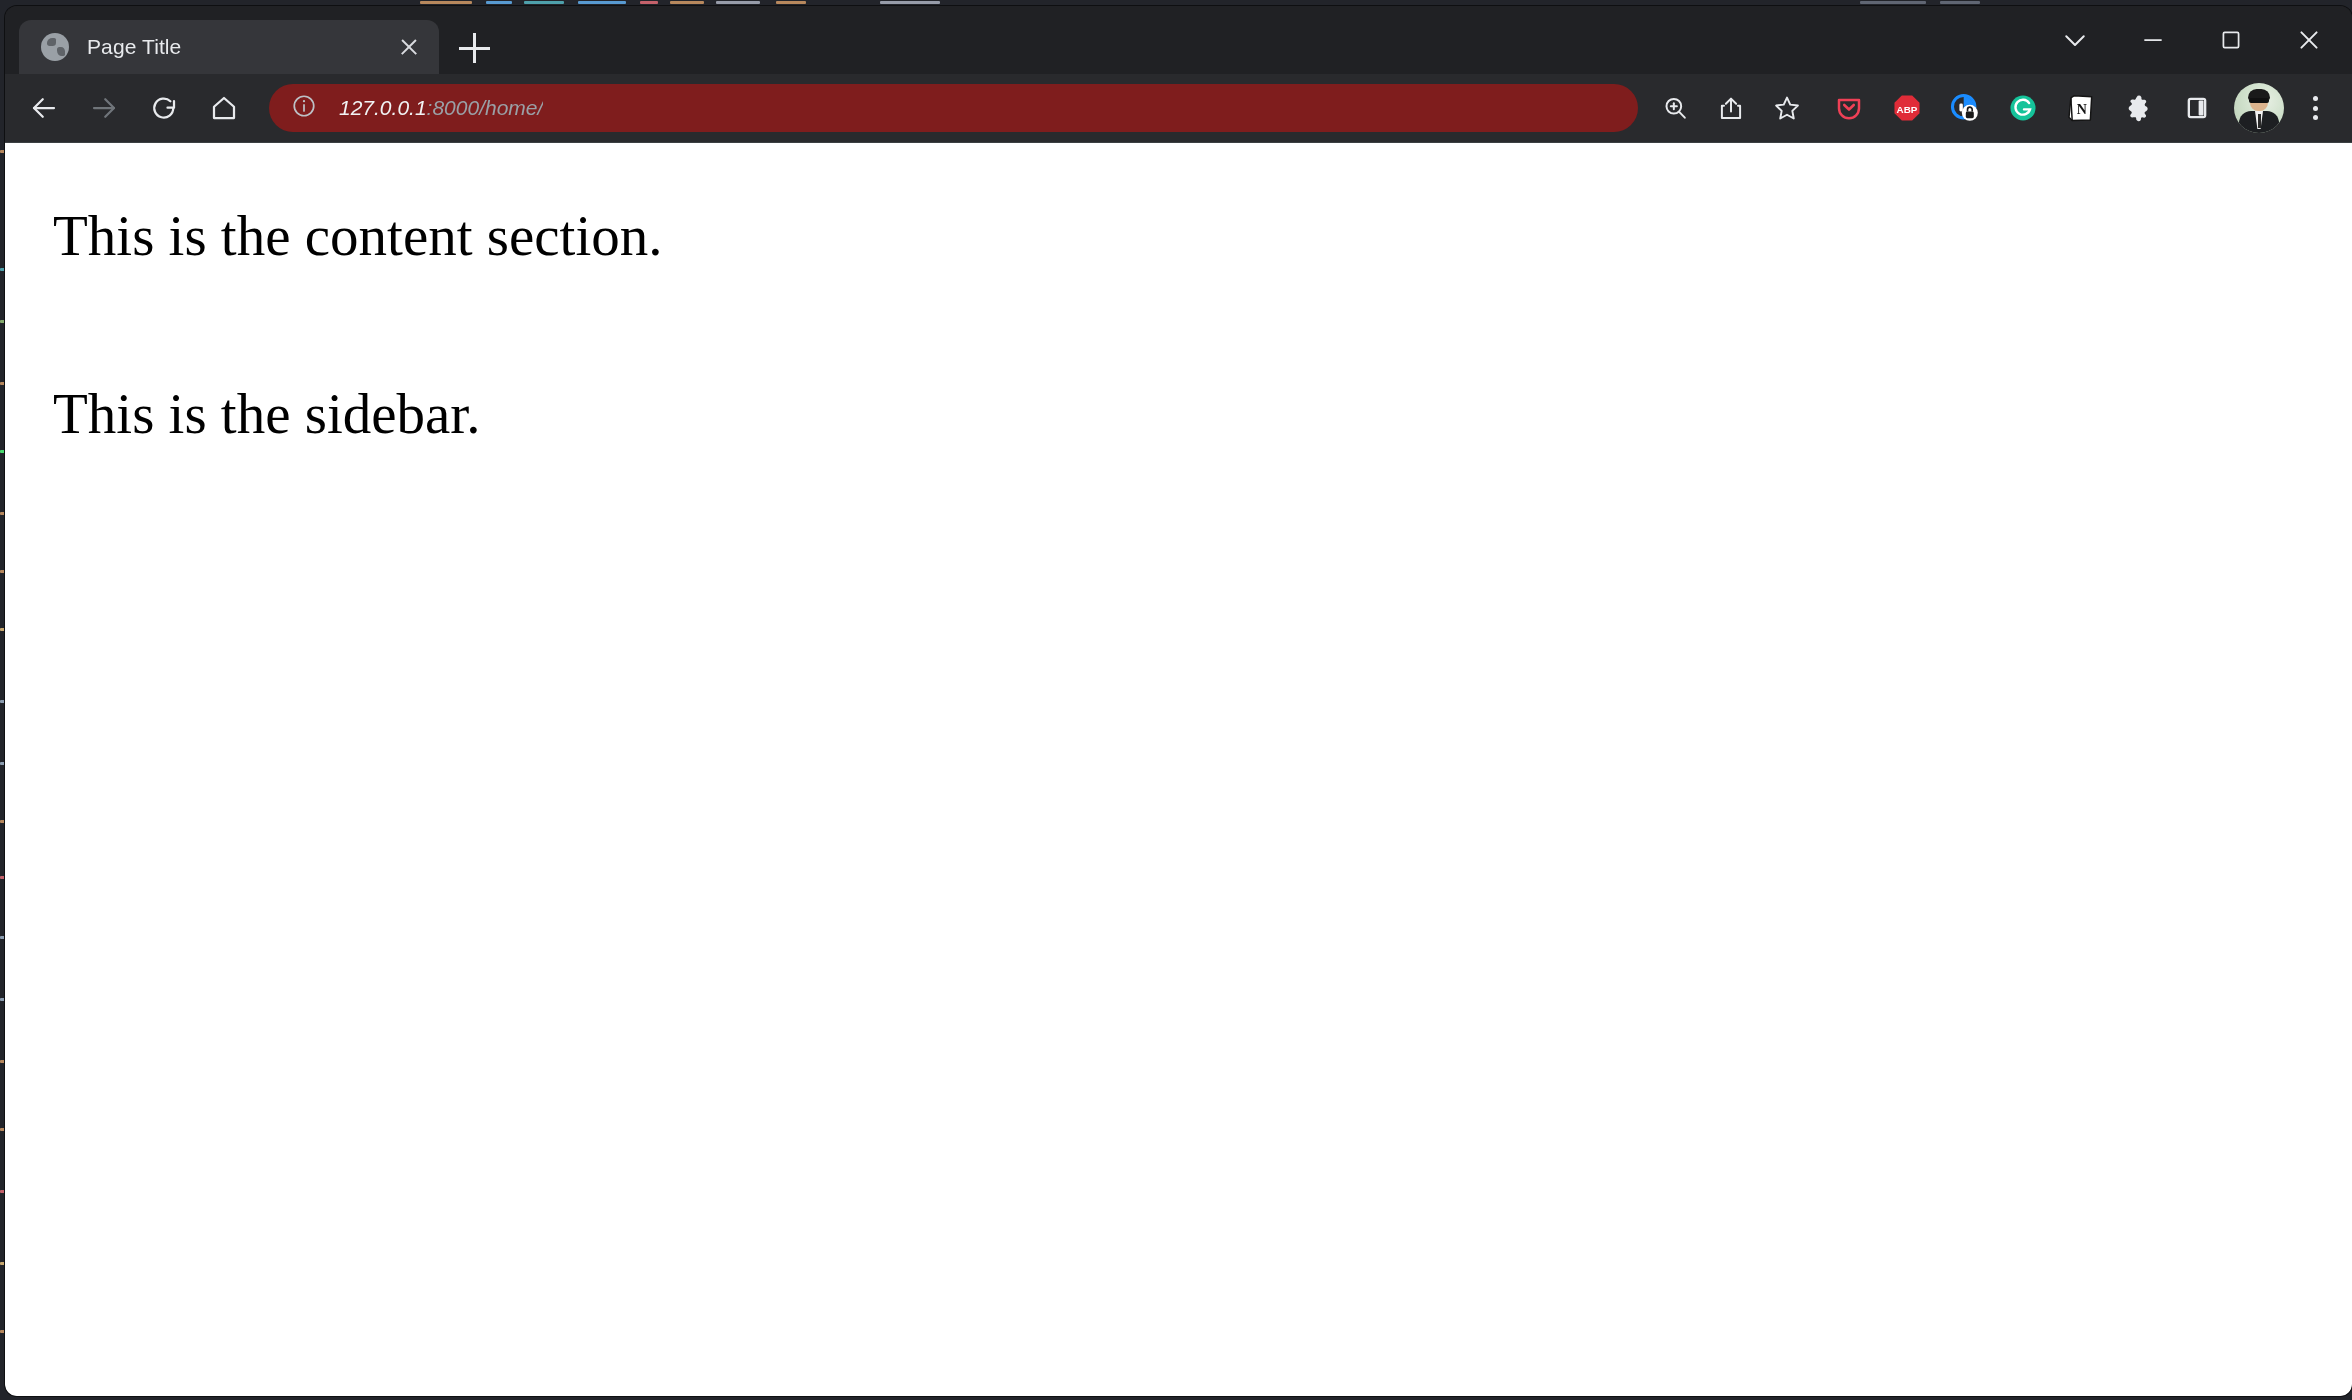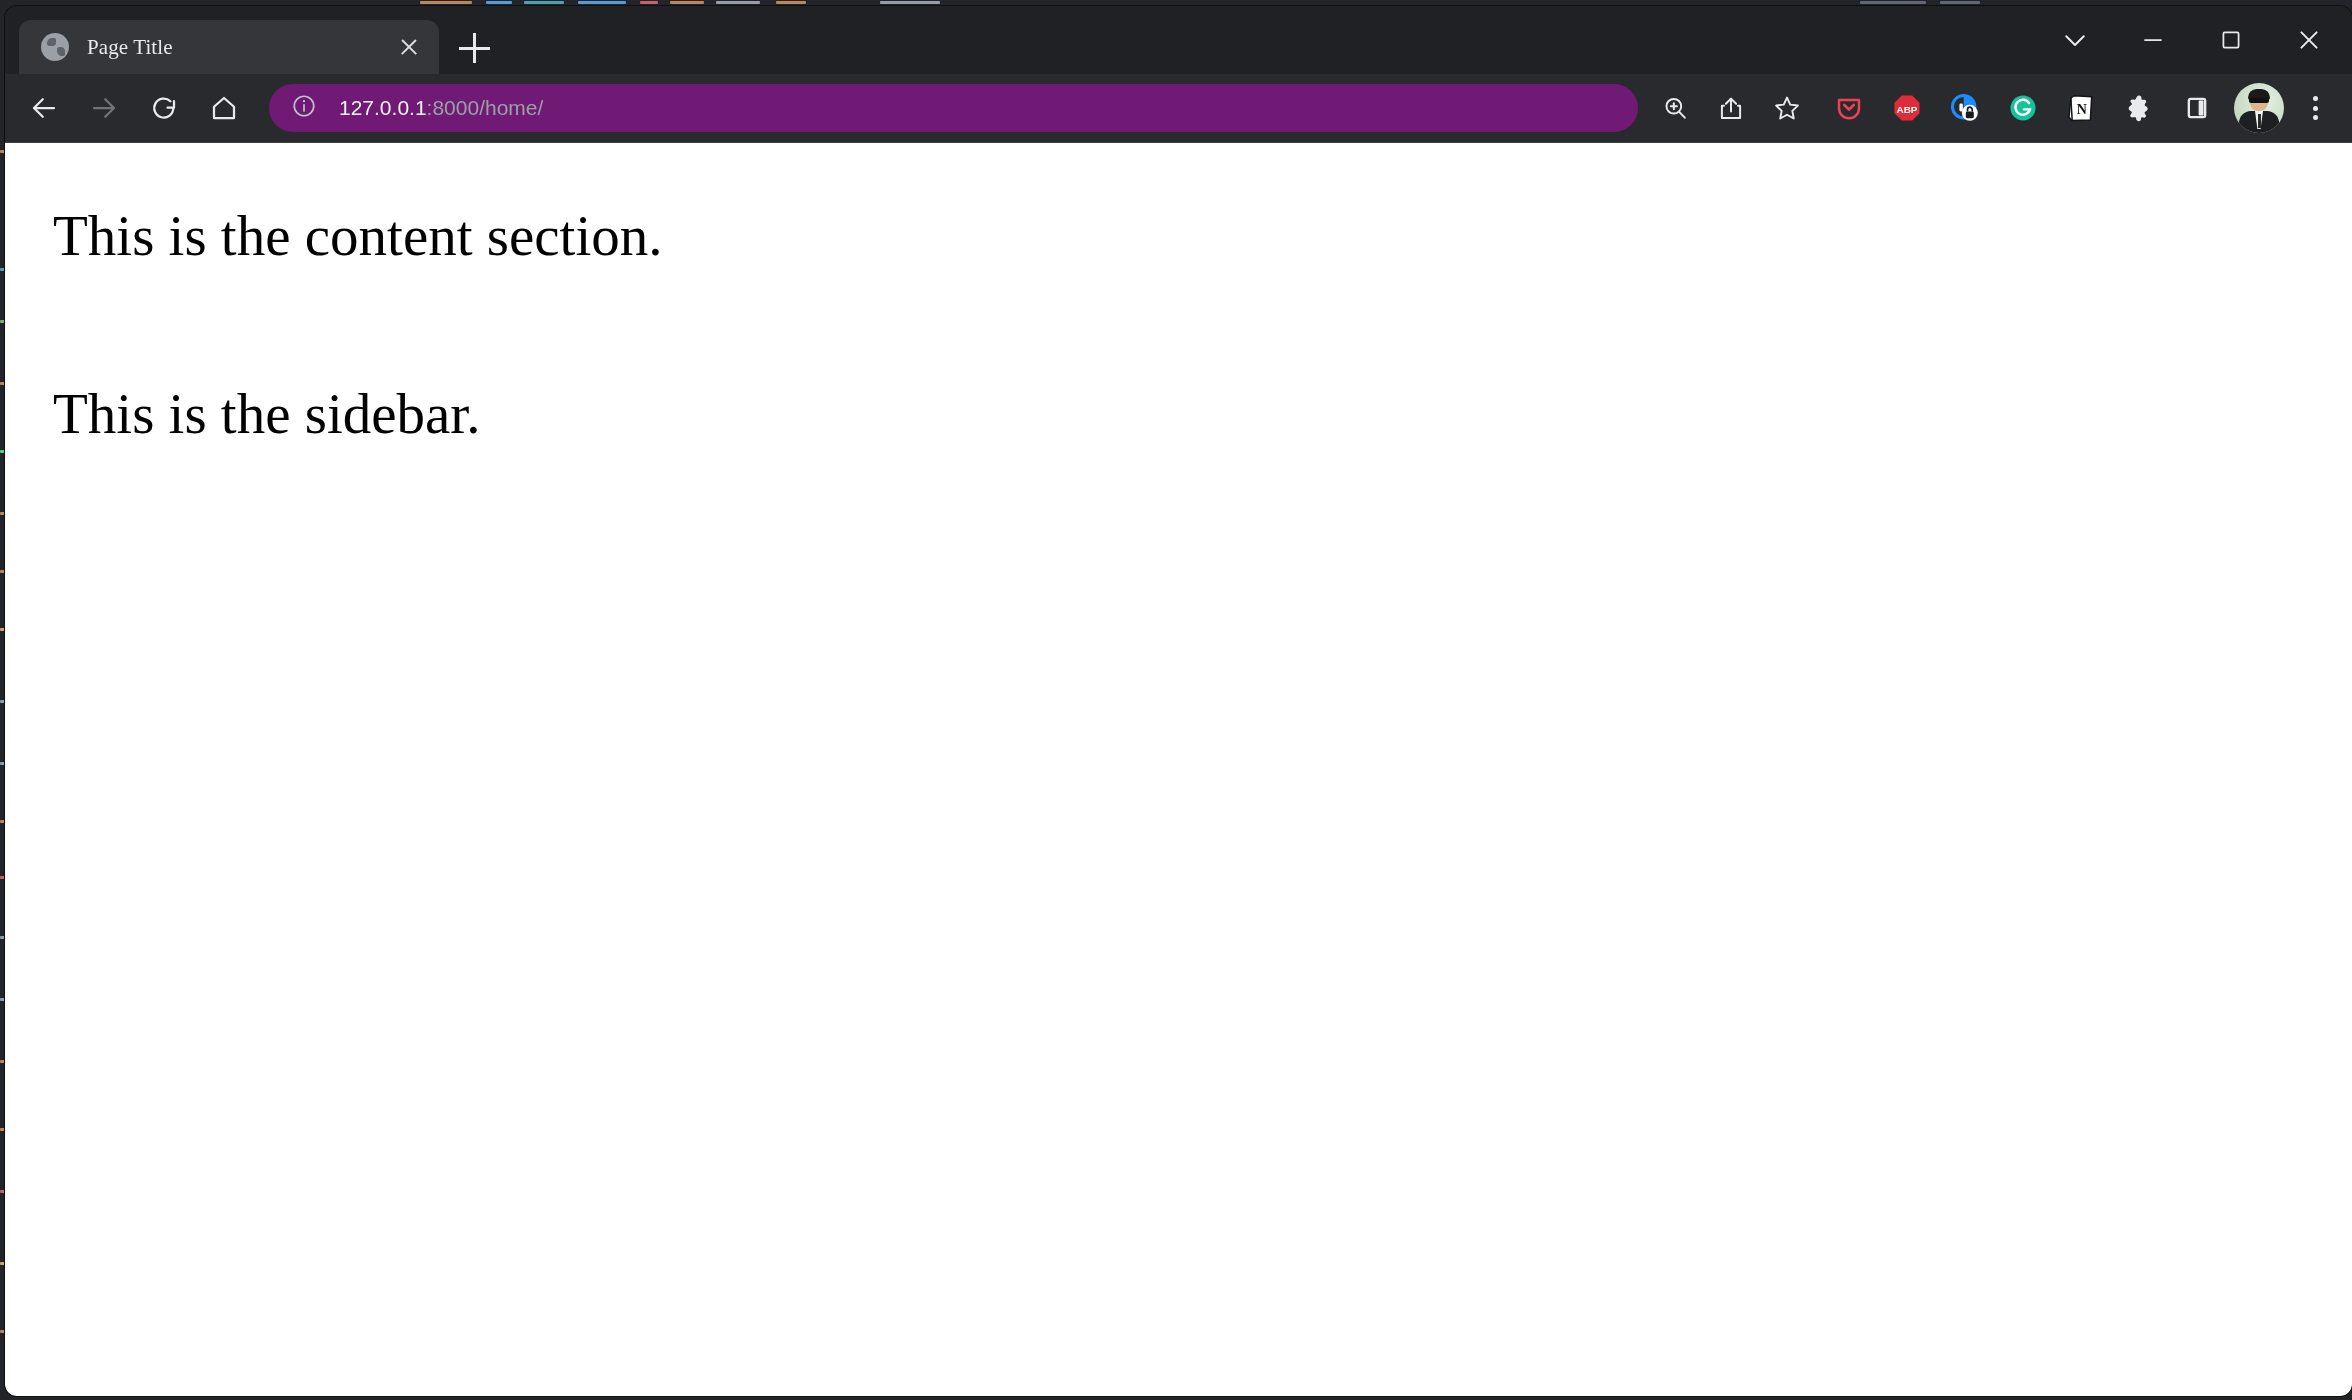--- a/index.html
+++ b/index.html
@@ -51,21 +51,20 @@
     left: 14px;
     top: 14px;
     width: 420px;
     height: 54px;
     background: #35363a;
     border-radius: 12px 12px 0 0;
     display: flex;
     align-items: center;
     padding: 0 0 0 22px;
     box-sizing: border-box;
-    font-family: Liberation Serif, serif;
   }
   #tab-favicon {
     width: 28px;
     height: 28px;
     border-radius: 50%;
     background: #9aa0a6;
     position: relative;
     flex: 0 0 auto;
     overflow: hidden;
   }
@@ -159,26 +158,27 @@
     position: relative;
     flex: 0 0 auto;
   }
   .nav-btn:first-child { margin-left: 12px; }
   .nav-btn svg { position: absolute; left: 50%; top: 50%; transform: translate(-50%,-50%); }
 
   #omnibox {
     flex: 1 1 auto;
     height: 48px;
     margin: 0 10px 0 18px;
-    background: #701a75;
+    background: #7f1d1d;
     border-radius: 24px;
     display: flex;
     align-items: center;
     padding-left: 22px;
     min-width: 0;
+    font-style: italic;
   }
   #site-info-icon { width: 26px; height: 26px; flex: 0 0 auto; }
   #url-text {
     margin-left: 22px;
     font-size: 21px;
     color: #9aa0a6;
     white-space: nowrap;
     overflow: hidden;
   }
   #url-text .url-host { color: #f1f3f4; }

